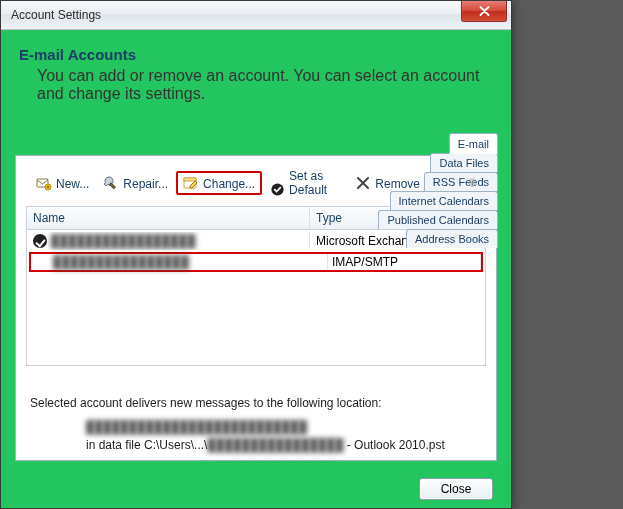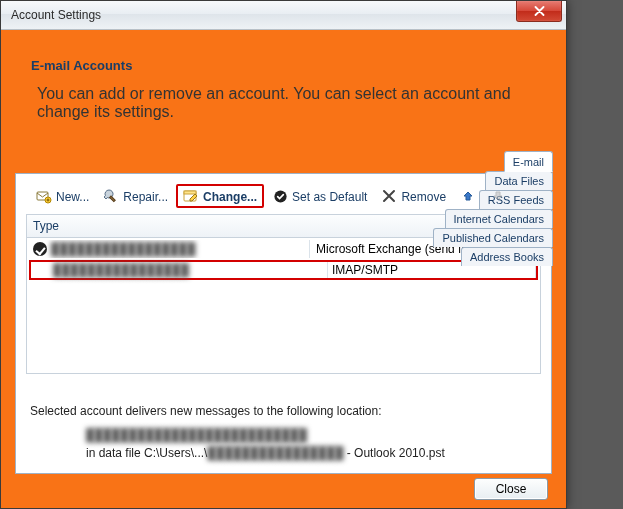--- a/index.html
+++ b/index.html
@@ -1,31 +1,31 @@
 <!DOCTYPE html>
 <html><head>
 <meta charset="utf-8">
 <style>
   html,body{margin:0;padding:0;font-family:"Segoe UI",Tahoma,Arial,sans-serif;font-size:12px;color:#000;background:#5a5a5a;}
-  .window{width:567px;height:509px;box-sizing:border-box;background:#f97316;border:1px solid #3a3a3a;box-shadow:0 0 10px rgba(0,0,0,0.5);position:relative;overflow:hidden;}
+  .window{width:512px;height:509px;box-sizing:border-box;background:#22c55e;border:1px solid #3a3a3a;box-shadow:0 0 10px rgba(0,0,0,0.5);position:relative;overflow:hidden;}
   .titlebar{height:28px;background:linear-gradient(to bottom,#f7f9fb 0%,#e9eef3 45%,#dee4ea 46%,#eef2f5 100%);border-bottom:1px solid #b8c0c7;position:relative;display:flex;align-items:center;}
   .titlebar .title{padding-left:10px;font-size:12px;color:#2b2b2b;}
   .close-btn{position:absolute;right:4px;top:0px;width:44px;height:20px;background:linear-gradient(to bottom,#e67b72 0%,#d6493a 48%,#c22c1b 52%,#d24934 100%);border:1px solid #8a2c1f;border-top:none;border-radius:0 0 3px 3px;color:#fff;display:flex;align-items:center;justify-content:center;font-size:12px;line-height:1;box-shadow:inset 0 0 1px rgba(255,255,255,0.6);}
   .body{padding:12px 14px 0 14px;}
   .heading-area{padding:4px 4px 14px 4px;}
-  .heading-area h1{margin:12px;font-size:13px;font-weight:bold;color:#1b3e66;}
+  .heading-area h1{margin:0;font-size:15px;font-weight:bold;color:#1b3e66;}
   .heading-area .sub{margin:4px 0 16px 18px;font-size:16px;color:#333;}
   .tabs{display:flex;align-items:flex-end;gap:0;margin:0;padding:0;border-bottom:1px solid #9fb2c6;height:22px;flex-direction:column;}
   .tab{border:1px solid #9fb2c6;border-bottom:none;background:#f1f4f8;padding:3px 8px 3px 8px;font-size:11px;color:#1b3e66;border-radius:3px 3px 0 0;cursor:default;position:relative;margin-right:-1px;white-space:nowrap;}
   .tab.active{background:#fff;z-index:2;padding-top:4px;margin-bottom:-1px;border-bottom:1px solid #fff;}
   .panel{border:1px solid #9fb2c6;border-top:none;background:#fff;padding:8px 10px 8px 10px;min-height:300px;box-sizing:border-box;}
   .toolbar{display:flex;align-items:center;gap:2px;padding:2px 0 6px 4px;}
   .tbtn{display:inline-flex;align-items:flex-end;gap:4px;padding:2px 5px;border:1px solid transparent;border-radius:2px;font-size:12px;color:#1b3e66;cursor:default;}
   .tbtn .ic{width:16px;height:16px;display:flex;align-items:center;justify-content:center;}
-  .highlight{border:2px solid #d30000;border-radius:2px;font-weight:bold;}
+  .highlight{border:2px solid #d30000;border-radius:2px;}
   .grid{border:1px solid #c8d2dc;}
   .ghead{display:flex;background:linear-gradient(to bottom,#fcfdfe,#eef2f7);border-bottom:1px solid #c8d2dc;}
   .ghead .col{padding:4px 6px;font-size:12px;color:#1b3e66;}
   .col-name{width:270px;border-right:1px solid #dbe3ea;}
   .col-type{flex:1;border-right:1px solid #dbe3ea;}
   .col-end{width:10px;}
   .gbody{background:#fff;height:135px;}
   .row{display:flex;align-items:center;padding:2px 0;}
   .row .col{padding:2px 6px;font-size:12px;white-space:nowrap;overflow:hidden;}
   .row .col-name{display:flex;align-items:center;gap:4px;}
@@ -135,20 +135,21 @@
           <span class="ic down-ic">
             <svg viewBox="0 0 12 12">
                 <path d="M6 10L2 6h2V2h4v4h2L6 10z" fill="#b8b8b8" stroke="#8a8a8a"></path>
               </svg>
           </span>
         </div>
       </div>
 
       <div class="grid">
         <div class="ghead">
+          <div class="col col-name">Name</div>
           <div class="col col-type">Type</div>
           <div class="col col-end"></div>
         </div>
         <div class="gbody">
           <div class="row">
             <div class="col col-name">
               <span class="chk-ic"></span>
               <span class="blur">█████████████████</span>
             </div>
             <div class="col col-type">Microsoft Exchange (send from this account by default)</div>

